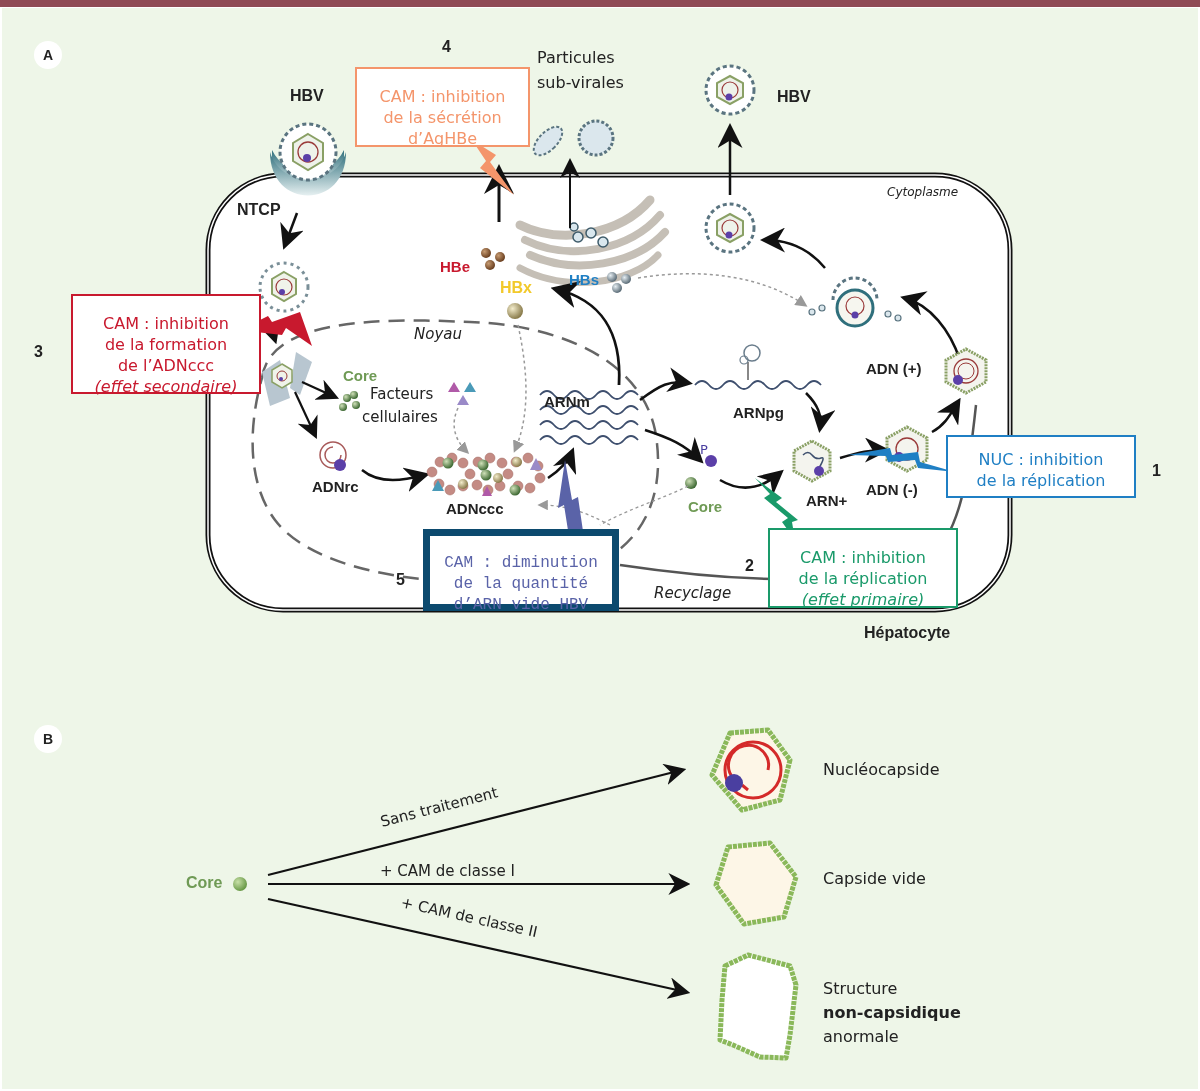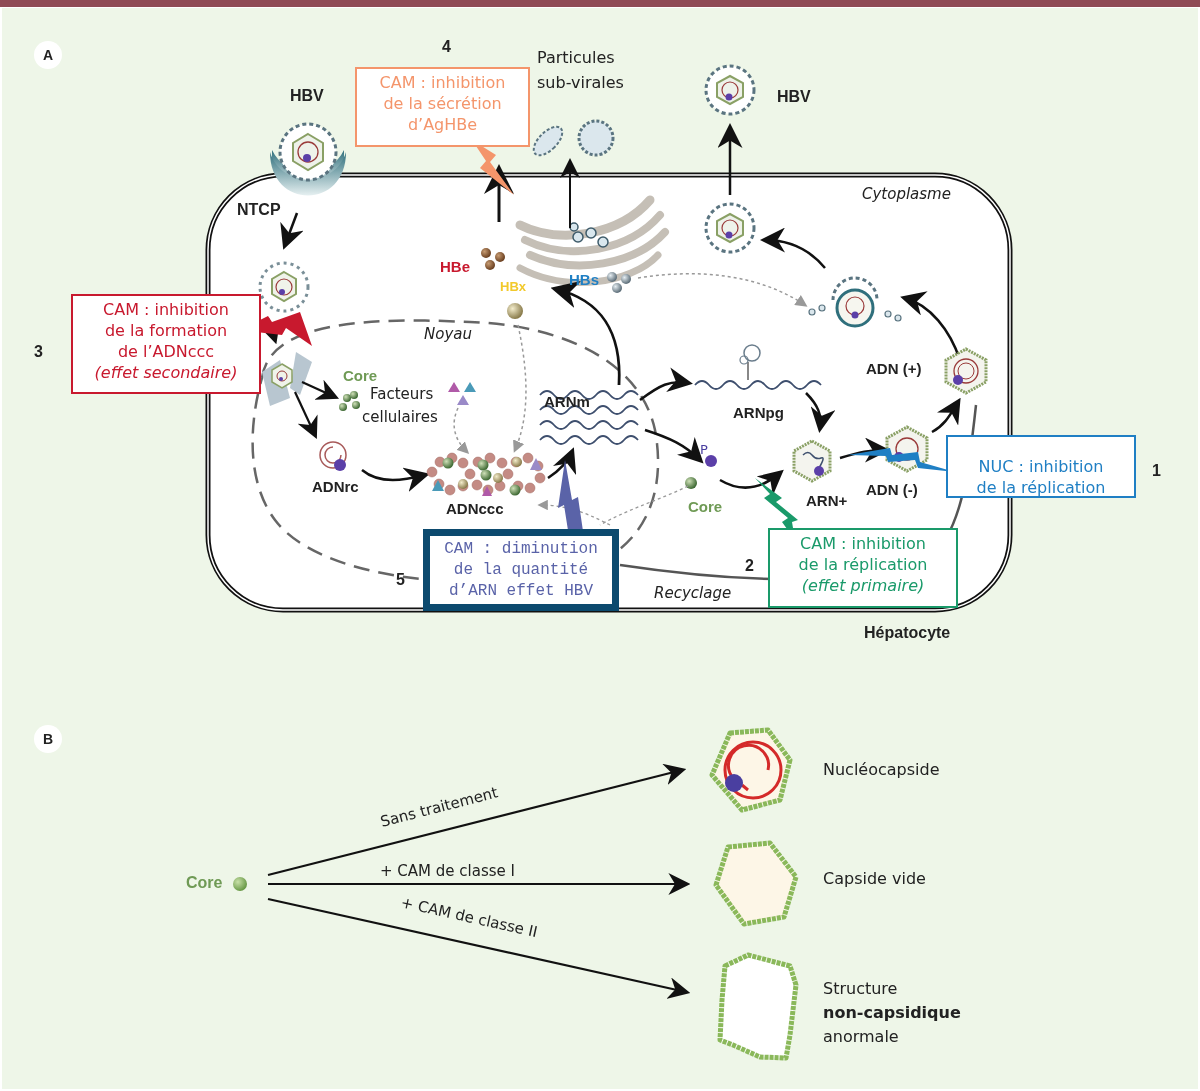--- a/index.html
+++ b/index.html
@@ -4,21 +4,21 @@
 <style>
   html, body { margin: 0; padding: 0; }
   body { width: 1200px; height: 1091px; background: #ffffff; position: relative; overflow: hidden;
          font-family: "DejaVu Sans", sans-serif; }
   .topbar { position: absolute; left: 0; top: 0; width: 1200px; height: 7px; background: #8f4a55; }
   .panel { position: absolute; left: 2px; top: 8px; width: 1196px; height: 1081px; background: #eef6e8; }
   svg { position: absolute; left: 0; top: 0; }
   .lbl { font-family: "DejaVu Sans", sans-serif; }
   .bold { font-family: "Liberation Sans", sans-serif; font-weight: bold; }
   .box { position: absolute; background: #ffffff; text-align: center; font-family: "DejaVu Sans", sans-serif;
-         font-size: 16px; line-height: 21px; box-sizing: border-box; padding-top: 3px; }
+         font-size: 16px; line-height: 21px; box-sizing: border-box; padding-top: 17px; }
   .box .it { font-style: italic; display: block; }
   .box span { display: block; }
   .circle-lbl { position: absolute; width: 28px; height: 28px; border-radius: 50%; background: #ffffff;
                 font-family: "Liberation Sans", sans-serif; font-weight: bold; font-size: 14px; text-align: center; line-height: 28px; color: #222; }
   .num { position: absolute; font-family: "Liberation Sans", sans-serif; font-weight: bold; font-size: 16px; color: #222; }
   .tb { position: absolute; color: #222; white-space: nowrap; }
 </style>
 </head>
 <body>
 
@@ -301,64 +301,64 @@
 <div class="num" style="left:442px;top:38px;">4</div>
 <div class="num" style="left:34px;top:343px;">3</div>
 <div class="num" style="left:1152px;top:462px;">1</div>
 <div class="num" style="left:745px;top:557px;">2</div>
 <div class="num" style="left:396px;top:571px;">5</div>
 
 <div class="tb bold" style="left:290px;top:87px;font-size:16px;">HBV</div>
 <div class="tb bold" style="left:777px;top:88px;font-size:16px;">HBV</div>
 <div class="tb bold" style="left:237px;top:201px;font-size:16px;">NTCP</div>
 <div class="tb bold" style="left:440px;top:258px;font-size:15px;color:#c8192e;">HBe</div>
-<div class="tb bold" style="left:500px;top:279px;font-size:13px;color:#f2c92b;">HBx</div>
+<div class="tb bold" style="left:500px;top:279px;font-size:16px;color:#f2c92b;">HBx</div>
 <div class="tb bold" style="left:569px;top:271px;font-size:15px;color:#1f7fc4;">HBs</div>
 <div class="tb bold" style="left:343px;top:367px;font-size:15px;color:#6f9a55;">Core</div>
 <div class="tb bold" style="left:688px;top:498px;font-size:15px;color:#6f9a55;">Core</div>
 <div class="tb bold" style="left:312px;top:478px;font-size:15px;">ADNrc</div>
 <div class="tb bold" style="left:446px;top:500px;font-size:15px;">ADNccc</div>
 <div class="tb bold" style="left:544px;top:365px;font-size:15px;margin-top:28px;">ARNm</div>
 <div class="tb bold" style="left:717px;top:404px;font-size:15px;margin-left:16px;">ARNpg</div>
 <div class="tb bold" style="left:806px;top:492px;font-size:15px;">ARN+</div>
 <div class="tb bold" style="left:866px;top:481px;font-size:15px;">ADN (-)</div>
 <div class="tb bold" style="left:866px;top:360px;font-size:15px;">ADN (+)</div>
 <div class="tb bold" style="left:864px;top:624px;font-size:16px;">Hépatocyte</div>
 
 <div class="tb lbl" style="left:537px;top:48px;font-size:16px;">Particules</div>
 <div class="tb lbl" style="left:537px;top:73px;font-size:16px;">sub-virales</div>
-<div class="tb lbl" style="left:862px;top:185px;font-size:15px;font-style:italic;">Cytoplasme</div>
-<div class="tb lbl" style="left:424px;top:325px;font-size:15px;font-style:italic;">Noyau</div>
+<div class="tb lbl" style="left:887px;top:185px;font-size:12px;font-style:italic;">Cytoplasme</div>
+<div class="tb lbl" style="left:414px;top:325px;font-size:15px;font-style:italic;">Noyau</div>
 <div class="tb lbl" style="left:370px;top:385px;font-size:15px;">Facteurs</div>
 <div class="tb lbl" style="left:362px;top:408px;font-size:15px;">cellulaires</div>
 <div class="tb lbl" style="left:700px;top:442px;font-size:13px;color:#4a3fa0;">P</div>
 <div class="tb lbl" style="left:654px;top:584px;font-size:15px;font-style:italic;">Recyclage</div>
 
 <div class="box" style="left:355px;top:67px;width:175px;height:80px;border:2px solid #f4956b;color:#f4956b;">
   <span>CAM : inhibition</span>
   <span>de la sécrétion</span>
   <span>d’AgHBe</span>
 </div>
 <div class="box" style="left:71px;top:294px;width:190px;height:100px;border:2px solid #c8192e;color:#c8192e;">
   <span>CAM : inhibition</span>
   <span>de la formation</span>
   <span>de l’ADNccc</span>
   <span class="it">(effet secondaire)</span>
 </div>
 <div class="box" style="left:423px;top:529px;width:196px;height:82px;border:7px solid #0c4a6e;color:#5a63a8;font-family:Liberation Mono, monospace;">
   <span>CAM : diminution</span>
   <span>de la quantité</span>
-  <span>d’ARN effet HBV</span>
+  <span>d’ARN vide HBV</span>
 </div>
 <div class="box" style="left:768px;top:528px;width:190px;height:80px;border:2px solid #1a9a6a;color:#1a9a6a;">
   <span>CAM : inhibition</span>
   <span>de la réplication</span>
   <span class="it">(effet primaire)</span>
 </div>
-<div class="box" style="left:946px;top:435px;width:190px;height:63px;border:2px solid #1f7fc4;color:#1f7fc4;padding-top:19px;">
+<div class="box" style="left:946px;top:435px;width:190px;height:63px;border:2px solid #1f7fc4;color:#1f7fc4;padding-top:12px;">
   <span>NUC : inhibition</span>
   <span>de la réplication</span>
 </div>
 
 <div class="tb bold" style="left:186px;top:874px;font-size:16px;color:#6f9a55;">Core</div>
 <div class="tb lbl" style="left:380px;top:862px;font-size:15px;">+ CAM de classe I</div>
 <div class="tb lbl" style="left:823px;top:760px;font-size:16px;">Nucléocapside</div>
 <div class="tb lbl" style="left:823px;top:869px;font-size:16px;">Capside vide</div>
 <div class="tb lbl" style="left:823px;top:979px;font-size:16px;">Structure</div>
 <div class="tb lbl" style="left:823px;top:1003px;font-size:16px;font-weight:bold;">non-capsidique</div>

